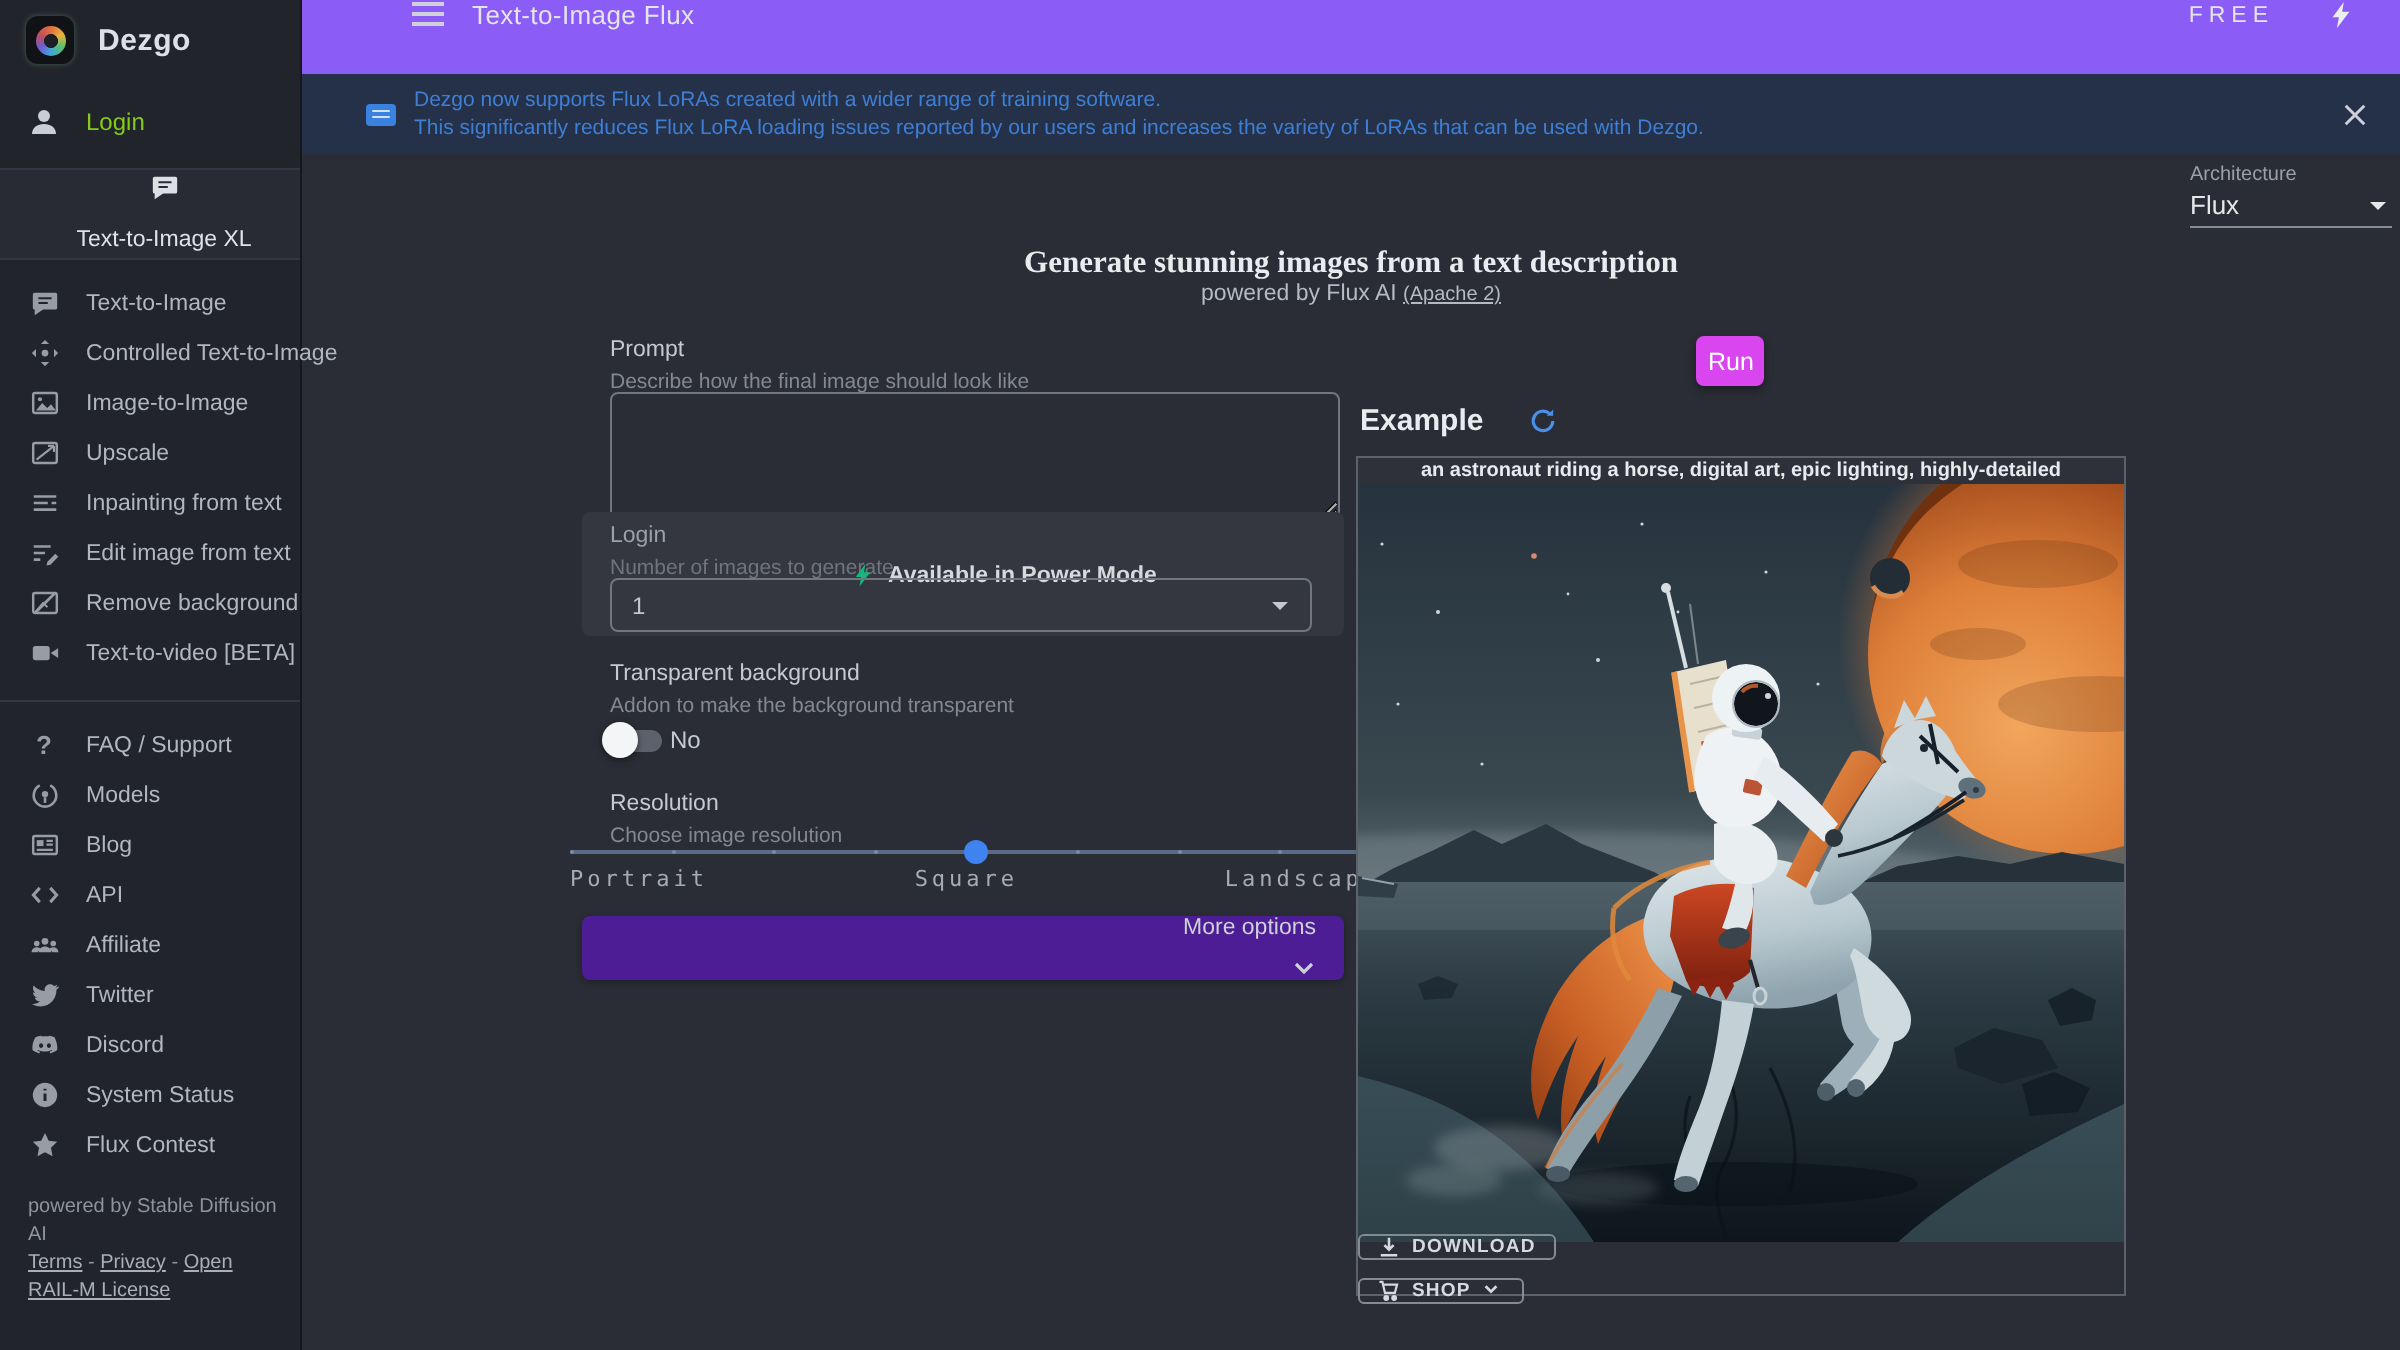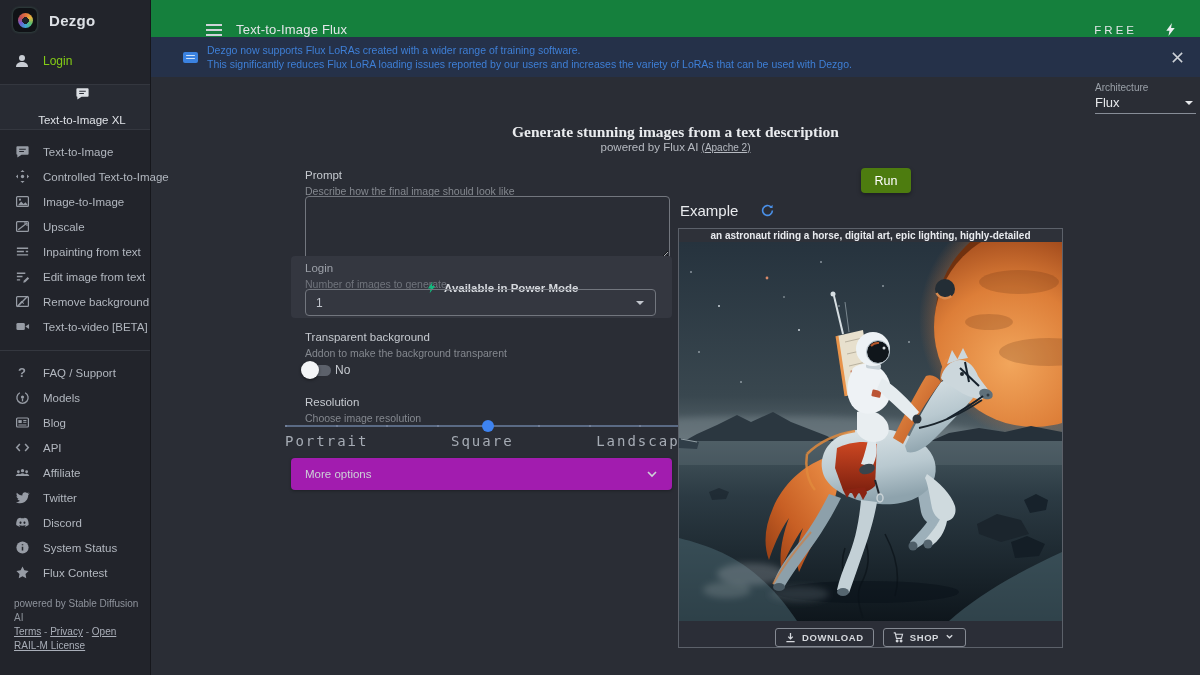--- a/index.html
+++ b/index.html
@@ -22,22 +22,22 @@
   .side-item.login{height:30px;margin-top:6px;font-size:12px;color:#84cc16;}
   .side-item.login .ic{color:#c9cdd4;}
   .divider{height:1px;background:#34373f;margin:8px 0 0 0;}
   .featured{height:44px;font-size:11.5px;background:#282b33;color:#dfe2e7;margin-top:0;flex-direction:column;}
   .featured .ic{color:#dcdfe4;}
   .group{margin-top:9px;}
   .qmark{font-size:13px;font-weight:bold;color:#979ca5;}
   .side-footer{margin:12px 0 0 14px;width:128px;font-size:10px;color:#8e939c;line-height:14px;}
   .side-footer a{color:#a9aeb8;text-decoration:underline;cursor:pointer;}
   
-  .topbar{position:absolute;left:151px;right:0;top:0;height:37px;background:#15803d;
-          display:flex;align-items:flex-end;padding:0 22px 0 54px;box-sizing:border-box;z-index:4;}
+  .topbar{position:absolute;left:151px;right:0;top:0;height:37px;background:#8b5cf6;
+          display:flex;align-items:flex-start;padding:0 22px 0 54px;box-sizing:border-box;z-index:4;}
   .hamburger{width:18px;height:14px;color:#cfd3d9;cursor:pointer;display:flex;}
   .topbar-title{margin-left:13px;font-size:13px;color:#e3e5e9;font-weight:500;letter-spacing:.2px;}
   .topbar-right{margin-left:auto;display:flex;align-items:center;gap:26px;}
   .plan{font-size:11.5px;letter-spacing:3px;color:#e3e5e9;cursor:pointer;}
   .bolt-top{width:15px;height:15px;color:#eceef1;cursor:pointer;}
   
   .banner{position:absolute;left:151px;right:0;top:37px;height:40px;background:#253149;z-index:3;
           display:flex;align-items:center;padding:0 16px 0 32px;box-sizing:border-box;}
   .banner-chip{width:15px;height:11px;border-radius:2px;background:#3b82e0;flex:0 0 15px;margin-right:9px;
                display:flex;flex-direction:column;justify-content:center;gap:1.5px;align-items:center;}
@@ -79,38 +79,38 @@
   .switch .thumb{position:absolute;left:0px;top:0px;width:18px;height:18px;border-radius:50%;background:#f4f5f7;
                  box-shadow:0 1px 3px rgba(0,0,0,.5);}
   .tb-value{left:335px;top:363px;font-size:12px;color:#c6cad0;}
   .res-label{left:305px;top:396px;}
   .res-hint{left:305px;top:410px;}
   .slider{left:285px;top:419px;width:405px;height:14px;cursor:pointer;}
   .slider .track{position:absolute;left:0;top:6px;width:100%;height:2px;background:#5a6a84;border-radius:1px;}
   .slider .mark{position:absolute;top:6px;width:2px;height:2px;background:#7b89a2;border-radius:50%;}
   .slider .thumb{position:absolute;left:50%;top:1px;width:12px;height:12px;margin-left:-6px;border-radius:50%;background:#3e83f0;}
   .res-marks{left:285px;top:433px;width:405px;display:flex;justify-content:space-between;
-             font-family:"DejaVu Sans Mono",monospace;font-size:14px;letter-spacing:2px;color:#a6acb5;gap:40px;}
-  .more{left:291px;top:458px;width:381px;height:32px;background:#a21caf;border-radius:4px;
-        box-shadow:0 1px 3px rgba(0,0,0,.3);display:flex;align-items:center;justify-content:space-between;
-        padding:0 14px;box-sizing:border-box;cursor:pointer;}
+             font-family:"DejaVu Sans Mono",monospace;font-size:11px;letter-spacing:2px;color:#a6acb5;gap:40px;}
+  .more{left:291px;top:458px;width:381px;height:32px;background:#4c1d95;border-radius:4px;
+        box-shadow:0 1px 3px rgba(0,0,0,.3);display:flex;align-items:flex-end;justify-content:space-between;
+        padding:0 14px;box-sizing:border-box;cursor:pointer;flex-direction:column;}
   .more span{font-size:11.5px;color:#cdd1d7;}
   .chev{width:12px;height:12px;color:#b6bac1;}
-  .run-btn{left:848px;top:168px;width:50px;height:25px;background:#4d7c0f;border:none;border-radius:4px;
+  .run-btn{left:848px;top:168px;width:34px;height:25px;background:#d946ef;border:none;border-radius:4px;
            color:#fff;font-size:12.5px;font-family:"Liberation Sans",sans-serif;cursor:pointer;
-           box-shadow:0 2px 4px rgba(0,0,0,.35);margin-left:13px;}
+           box-shadow:0 2px 4px rgba(0,0,0,.35);}
   
   .ex-head{left:680px;top:202px;display:flex;align-items:center;gap:22px;}
-  .ex-title{font-size:15px;font-weight:normal;color:#e9ebee;}
+  .ex-title{font-size:15px;font-weight:bold;color:#e9ebee;}
   .refresh{width:15px;height:15px;color:#4a90e8;cursor:pointer;}
   .card{left:678px;top:228px;width:385px;border:1px solid #5c616a;box-sizing:border-box;background:#2b2e36;}
   .card-cap{height:13px;background:#2e3139;display:flex;align-items:center;justify-content:center;
             font-size:10px;font-weight:bold;color:#e8eaee;white-space:nowrap;overflow:hidden;}
   .card-img{display:block;width:383px;height:379px;}
-  .card-foot{height:26px;background:#2b2e37;display:flex;align-items:flex-end;justify-content:center;gap:9px;}
+  .card-foot{height:26px;background:#2b2e37;display:flex;align-items:flex-start;justify-content:center;gap:9px;flex-direction:column;}
   .o-btn{display:flex;align-items:center;gap:6px;height:19px;padding:0 9px;border:1px solid #858a93;border-radius:3px;
          background:transparent;color:#d6d9de;font-size:9.5px;font-weight:bold;letter-spacing:.6px;
          font-family:"Liberation Sans",sans-serif;cursor:pointer;}
   .o-btn .bic{width:11px;height:11px;}
   svg{display:block;}
 </style>
 </head>
 <body>
 
 <div class="app">

